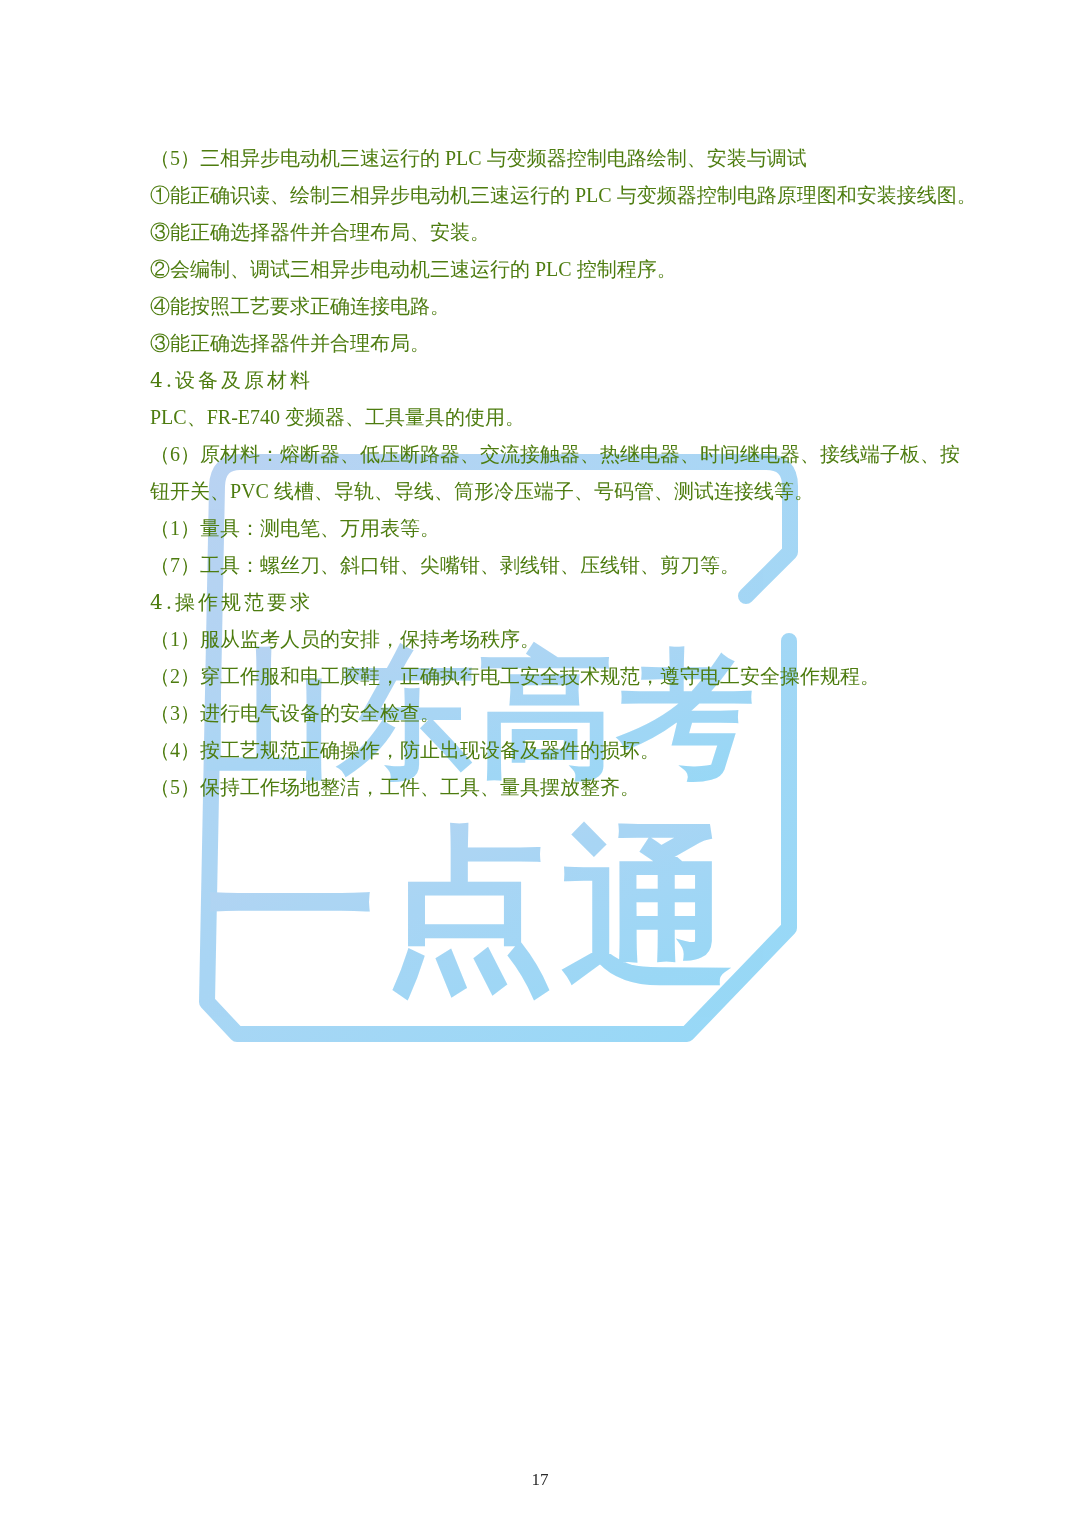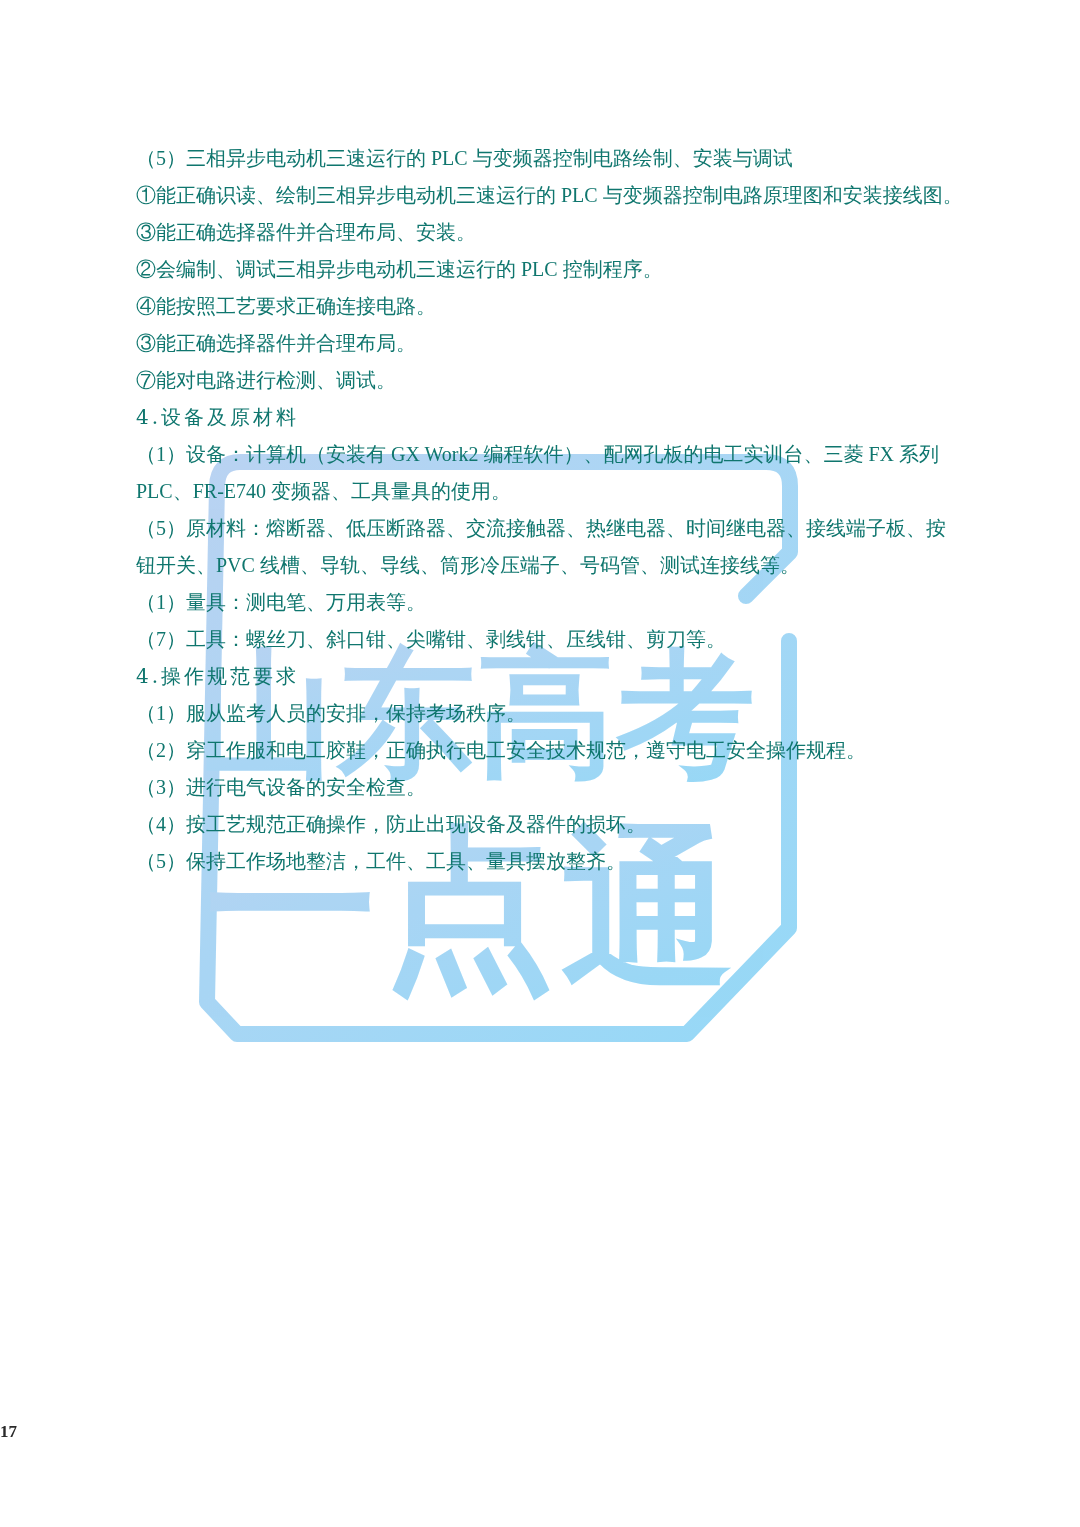--- a/index.html
+++ b/index.html
@@ -18,48 +18,48 @@
     width: 1080px; height: 1527px;
     z-index: 0;
     pointer-events: none;
   }
   .wm-text {
     font-family: "DejaVu Sans", "Liberation Sans", sans-serif;
     font-weight: bold;
   }
   .content {
     position: absolute;
-    left: 136px;
+    left: 150px;
     top: 140px;
     width: 782px;
     z-index: 1;
-    color: #0f766e;
+    color: #4d7c0f;
   }
   .line {
     height: 37px;
     line-height: 37px;
     font-size: 20px;
     white-space: nowrap;
     font-family: "Liberation Serif", "DejaVu Serif", serif;
   }
   .heading {
     letter-spacing: 3px;
     font-family: "DejaVu Serif", "Liberation Serif", serif;
   }
   .page-number {
     position: absolute;
     left: 0;
-    top: 1420px;
+    top: 1468px;
     width: 100%;
+    text-align: center;
     font-size: 17px;
     line-height: 24px;
     color: #2a2a2a;
     z-index: 1;
     font-family: "Liberation Serif", "DejaVu Serif", serif;
-    font-weight: bold;
   }
 </style>
 </head>
 <body>
 
 <div class="page">
 
   <svg class="watermark" viewBox="0 0 1080 1527" xmlns="http://www.w3.org/2000/svg" aria-hidden="true">
     <defs>
       <linearGradient id="wmg" x1="0" y1="0" x2="1" y2="1">
@@ -75,25 +75,23 @@
     </g>
   </svg>
 
   <main class="content">
     <div class="line">（5）三相异步电动机三速运行的 PLC 与变频器控制电路绘制、安装与调试</div>
     <div class="line">①能正确识读、绘制三相异步电动机三速运行的 PLC 与变频器控制电路原理图和安装接线图。</div>
     <div class="line">③能正确选择器件并合理布局、安装。</div>
     <div class="line">②会编制、调试三相异步电动机三速运行的 PLC 控制程序。</div>
     <div class="line">④能按照工艺要求正确连接电路。</div>
     <div class="line">③能正确选择器件并合理布局。</div>
-    <div class="line">⑦能对电路进行检测、调试。</div>
     <div class="line heading">4.设备及原材料</div>
-    <div class="line">（1）设备：计算机（安装有 GX Work2 编程软件）、配网孔板的电工实训台、三菱 FX 系列</div>
     <div class="line">PLC、FR-E740 变频器、工具量具的使用。</div>
-    <div class="line">（5）原材料：熔断器、低压断路器、交流接触器、热继电器、时间继电器、接线端子板、按</div>
+    <div class="line">（6）原材料：熔断器、低压断路器、交流接触器、热继电器、时间继电器、接线端子板、按</div>
     <div class="line">钮开关、PVC 线槽、导轨、导线、筒形冷压端子、号码管、测试连接线等。</div>
     <div class="line">（1）量具：测电笔、万用表等。</div>
     <div class="line">（7）工具：螺丝刀、斜口钳、尖嘴钳、剥线钳、压线钳、剪刀等。</div>
     <div class="line heading">4.操作规范要求</div>
     <div class="line">（1）服从监考人员的安排，保持考场秩序。</div>
     <div class="line">（2）穿工作服和电工胶鞋，正确执行电工安全技术规范，遵守电工安全操作规程。</div>
     <div class="line">（3）进行电气设备的安全检查。</div>
     <div class="line">（4）按工艺规范正确操作，防止出现设备及器件的损坏。</div>
     <div class="line">（5）保持工作场地整洁，工件、工具、量具摆放整齐。</div>
   </main>

